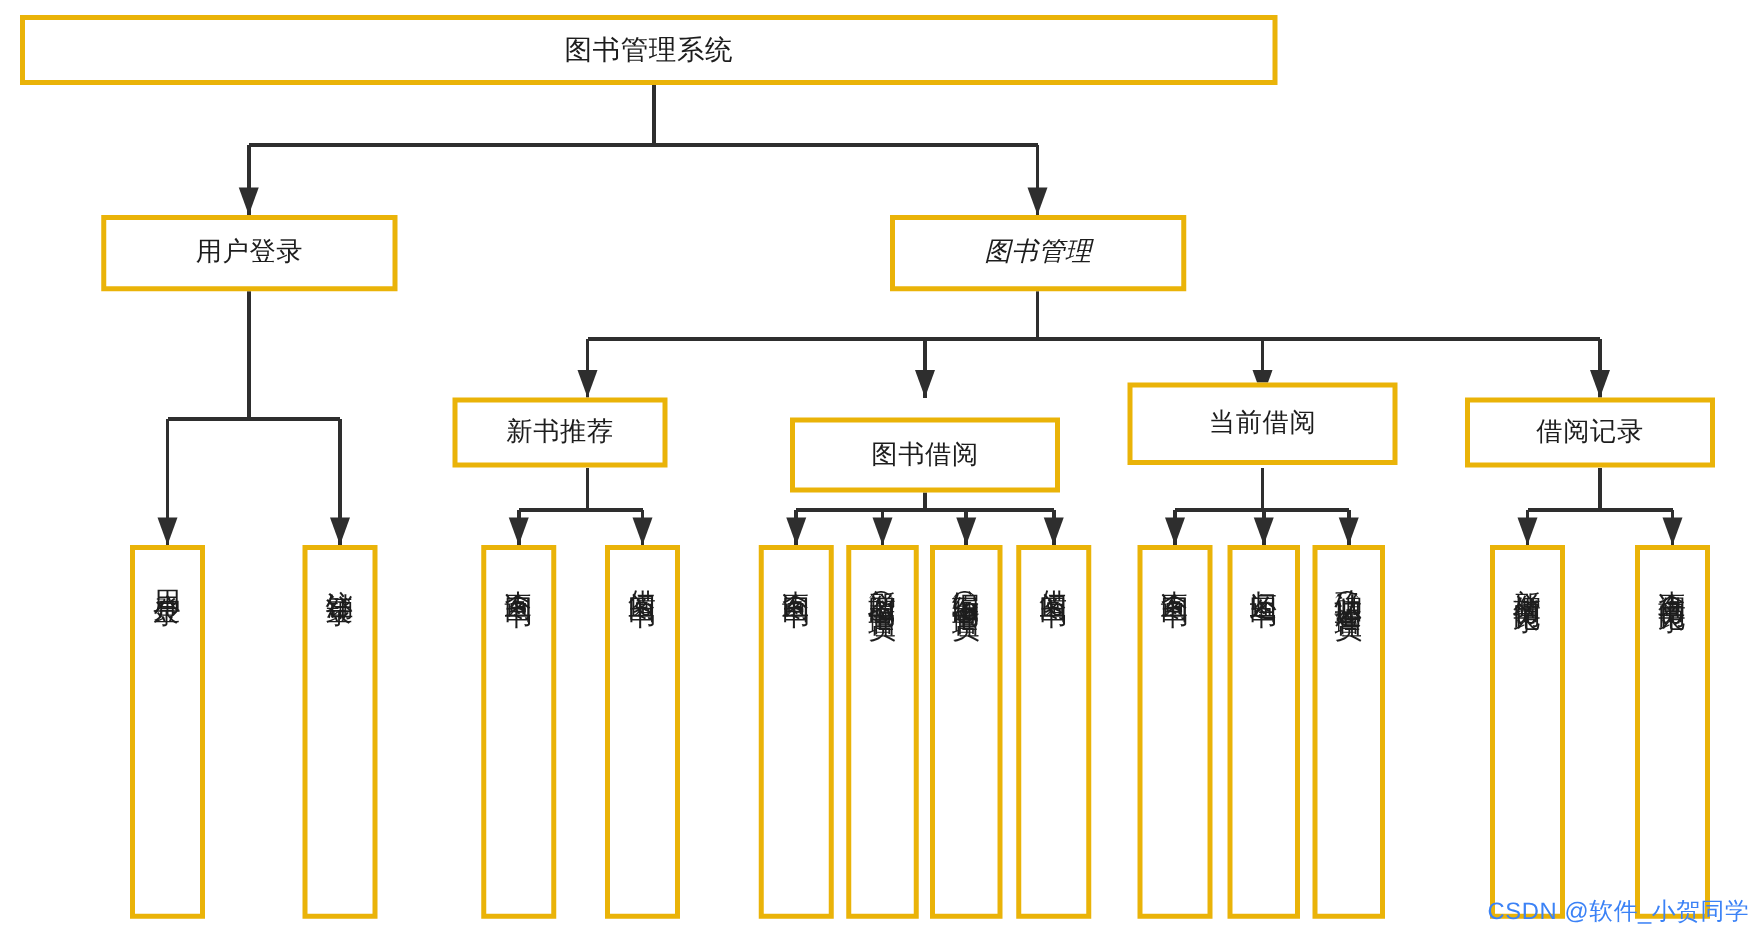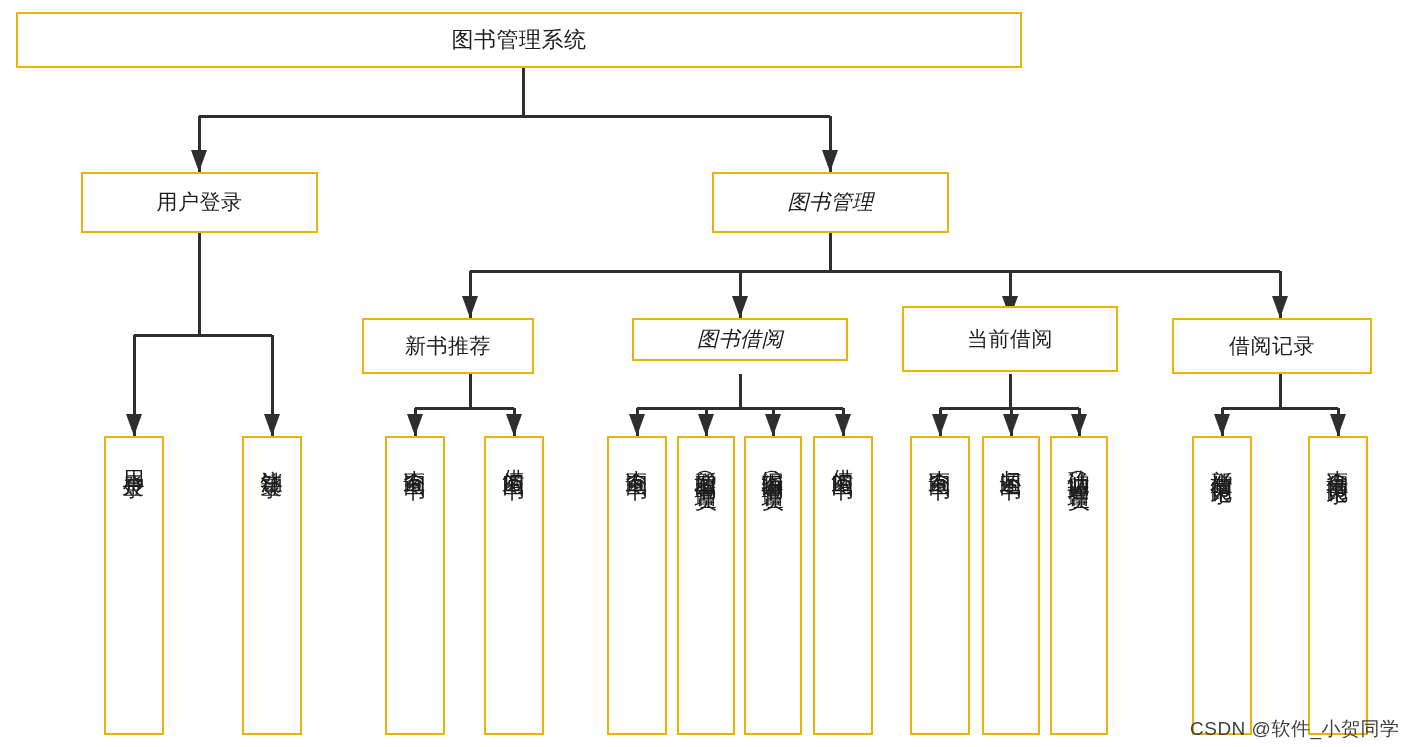--- a/index.html
+++ b/index.html
@@ -22,21 +22,21 @@
     left: 0;
     top: 0;
     width: 1405px;
     height: 747px;
     pointer-events: none;
   }
   .node {
     position: absolute;
     box-sizing: border-box;
     background: #ffffff;
-    border: 2px solid #eab308;
+    border: 4px solid #eab308;
     display: flex;
     align-items: center;
     justify-content: center;
     color: #1d1d1d;
   }
   .node-label {
     display: block;
     line-height: 1.18;
     white-space: pre;
     letter-spacing: 0.5px;
@@ -54,21 +54,21 @@
   .node.vertical .node-label {
     writing-mode: vertical-rl;
     text-orientation: upright;
     font-size: 22px;
     line-height: 1.05;
     letter-spacing: 3px;
     white-space: nowrap;
   }
   .watermark {
     position: absolute;
-    color: #404040;
+    color: #3b82f6;
     font-size: 19px;
     letter-spacing: 0.5px;
     white-space: nowrap;
     user-select: none;
   }
 </style>
 </head>
 <body>
 
 <div id="canvas">
@@ -136,21 +136,21 @@
       </div>
       <div class="node horizontal" style="left: 81px; top: 172px; width: 237px; height: 61px;">
         <span class="node-label">用户登录</span>
       </div>
       <div class="node horizontal" style="left: 712px; top: 172px; width: 237px; height: 61px; font-style: italic;">
         <span class="node-label">图书管理</span>
       </div>
       <div class="node horizontal" style="left: 362px; top: 318px; width: 172px; height: 56px;">
         <span class="node-label">新书推荐</span>
       </div>
-      <div class="node horizontal" style="left: 632px; top: 318px; width: 216px; height: 43px; font-style: italic;">
+      <div class="node horizontal" style="left: 632px; top: 334px; width: 216px; height: 60px;">
         <span class="node-label">图书借阅</span>
       </div>
       <div class="node horizontal" style="left: 902px; top: 306px; width: 216px; height: 66px;">
         <span class="node-label">当前借阅</span>
       </div>
       <div class="node horizontal" style="left: 1172px; top: 318px; width: 200px; height: 56px;">
         <span class="node-label">借阅记录</span>
       </div>
       <div class="node vertical" style="left: 104px; top: 436px; width: 60px; height: 299px;">
         <span class="node-label">用户登录</span>

